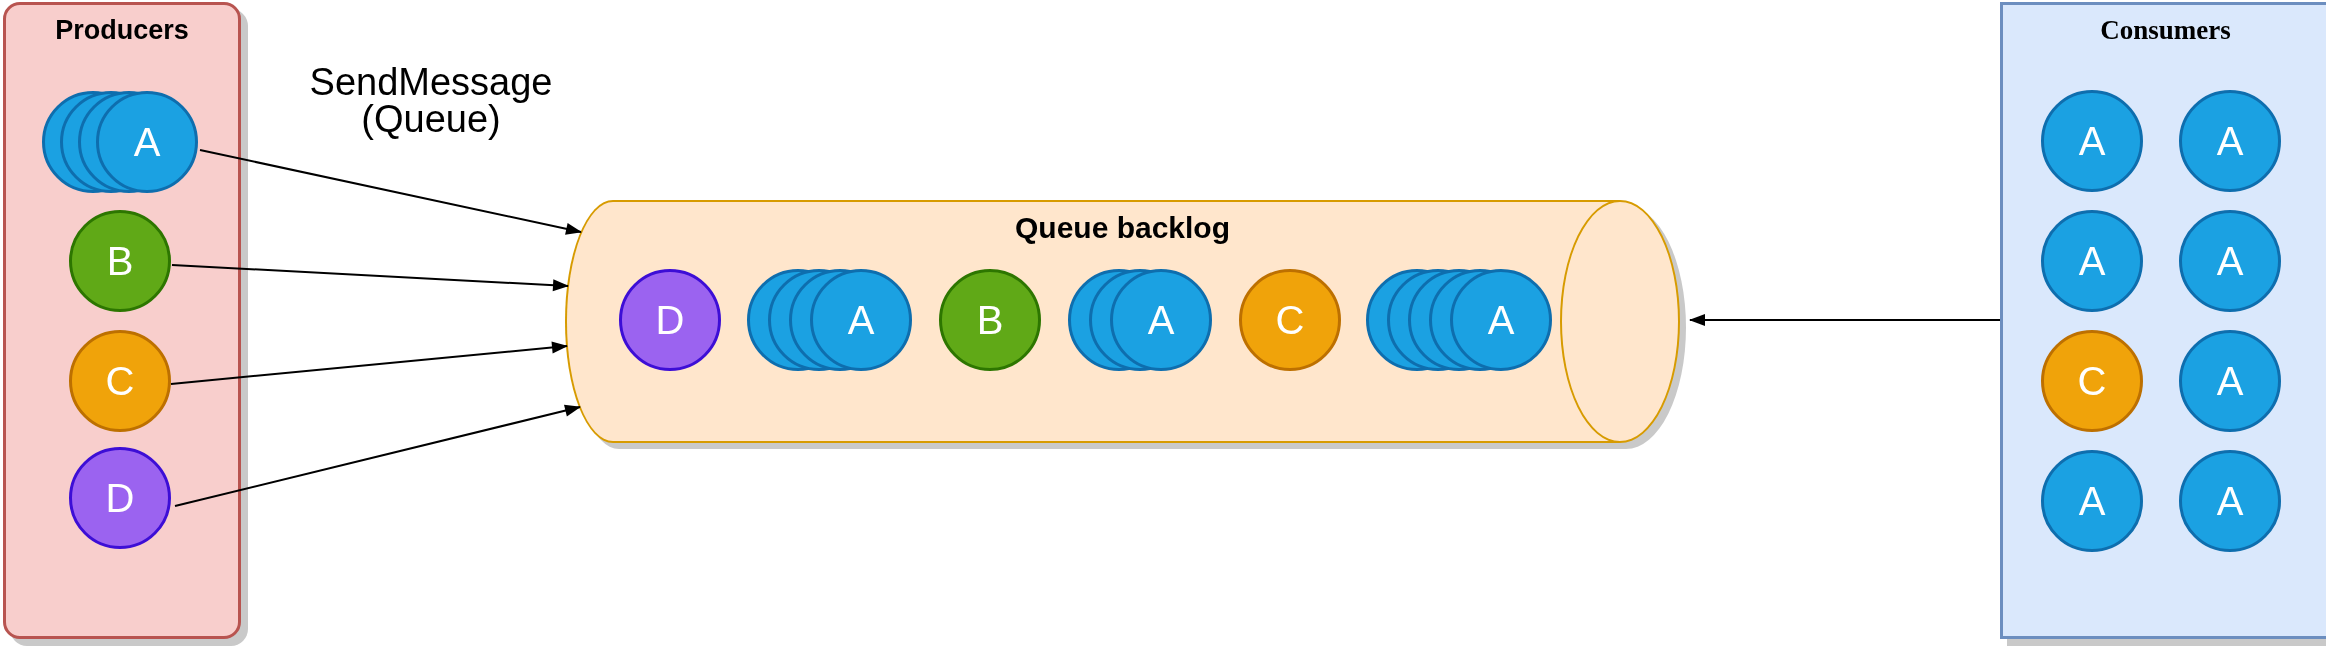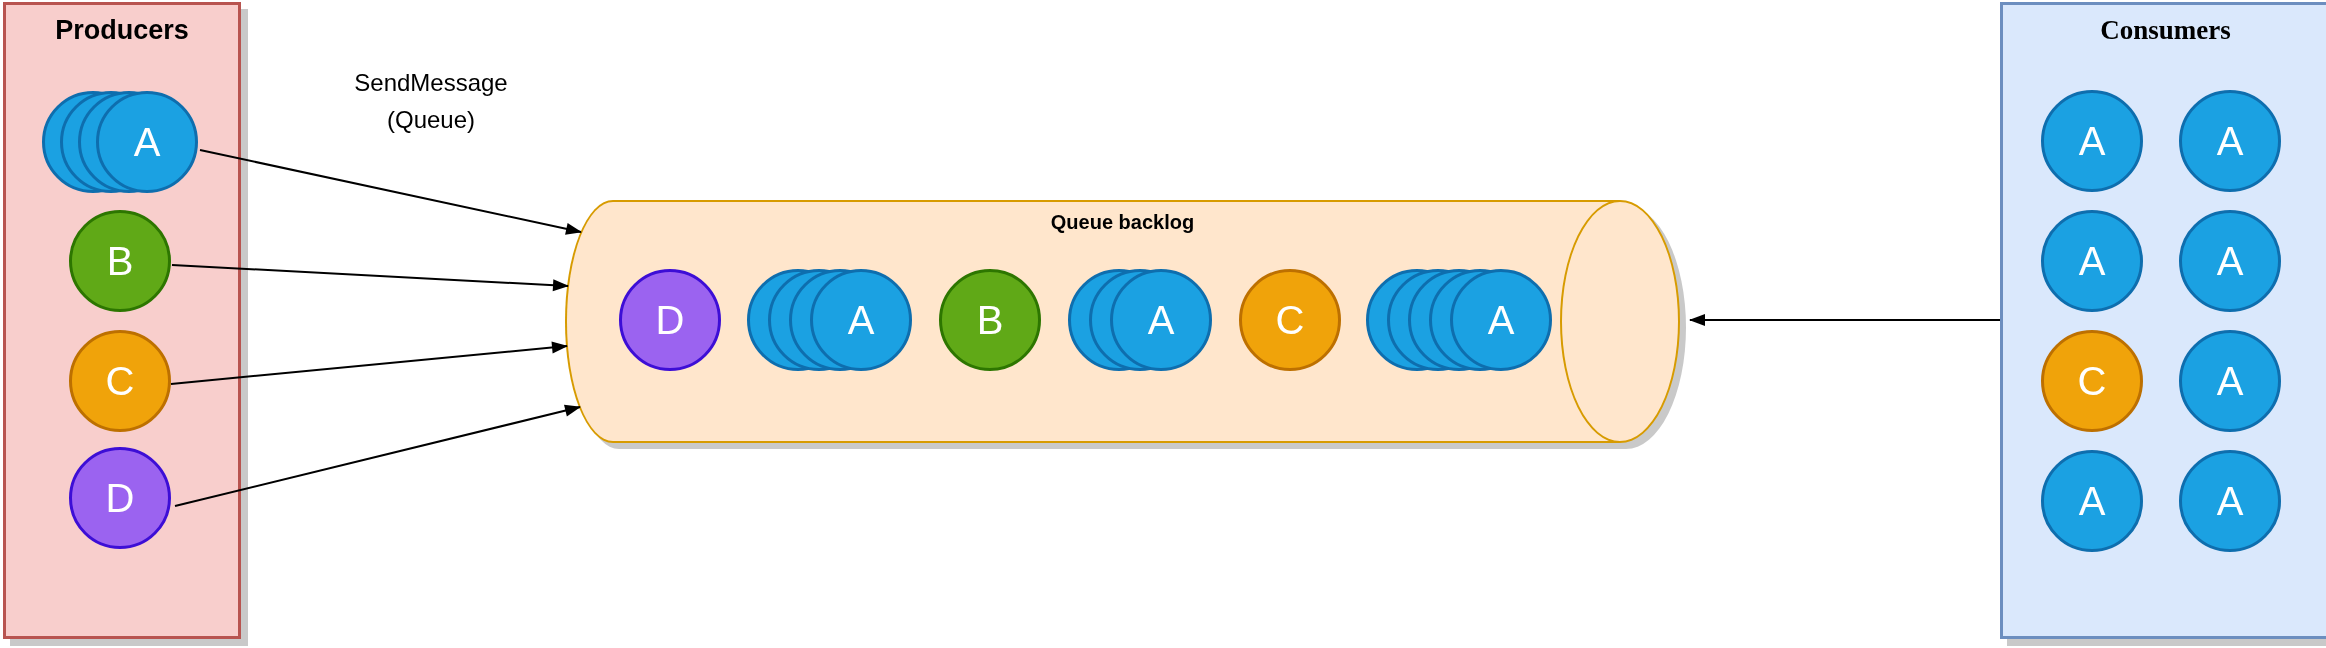--- a/index.html
+++ b/index.html
@@ -1,48 +1,48 @@
 <!DOCTYPE html>
 <html><head>
 <meta charset="utf-8">
 <style>
   html,body{margin:0;padding:0;background:#ffffff;}
   #canvas{
     position:relative;width:2326px;height:648px;overflow:hidden;
     font-family:"Liberation Sans",sans-serif;background:#ffffff;
   }
   .panel{position:absolute;box-sizing:border-box;border:3px solid;box-shadow:7px 7px 0 #c9c9c9;}
-  #producers-panel{left:3px;top:2px;width:238px;height:637px;}
+  #producers-panel{left:3px;top:2px;width:238px;height:637px;border-radius:17px;}
   #consumers-panel{left:2000px;top:2px;width:331px;height:637px;font-family:Liberation Serif, serif;}
   .panel-title{
     position:absolute;top:10px;left:0;width:100%;text-align:center;
     font-size:27px;font-weight:bold;color:#000;
   }
   #queue-wrap{position:absolute;left:0;top:0;width:2326px;height:648px;pointer-events:none;
     filter:drop-shadow(6px 6px 0 #c9c9c9);}
   #queue-body{
     position:absolute;left:565px;top:200px;width:1055px;height:243px;box-sizing:border-box;
     border-style:solid;border-width:2px 0 2px 2px;
     border-radius:48px 0 0 48px / 121px 0 0 121px;
   }
   #queue-cap{
     position:absolute;left:1560px;top:200px;width:120px;height:243px;box-sizing:border-box;
     border:2px solid;border-radius:50%;
   }
   #queue-title{
     position:absolute;left:565px;top:211px;width:1115px;text-align:center;
-    font-size:20px;font-weight:bold;color:#000;
+    font-size:30px;font-weight:bold;color:#000;
   }
   .msg-circle{
     position:absolute;width:102px;height:102px;box-sizing:border-box;
     border:3px solid;border-radius:50%;
     display:flex;align-items:center;justify-content:center;
   }
   .msg-circle span{color:#ffffff;font-size:40px;line-height:1;}
-  .flow-label{position:absolute;color:#000;font-size:24px;text-align:center;line-height:37px;}
+  .flow-label{position:absolute;color:#000;font-size:38px;text-align:center;line-height:37px;}
   #send-label{left:281px;top:64px;width:300px;}
   #receive-label{left:1706px;top:268px;width:250px;}
   #arrows{position:absolute;left:0;top:0;pointer-events:none;}
 </style>
 </head>
 <body>
 
 <div id="canvas">
 
   <div class="panel" id="producers-panel" style="background: rgb(248, 206, 204); border-color: rgb(184, 84, 80);">

